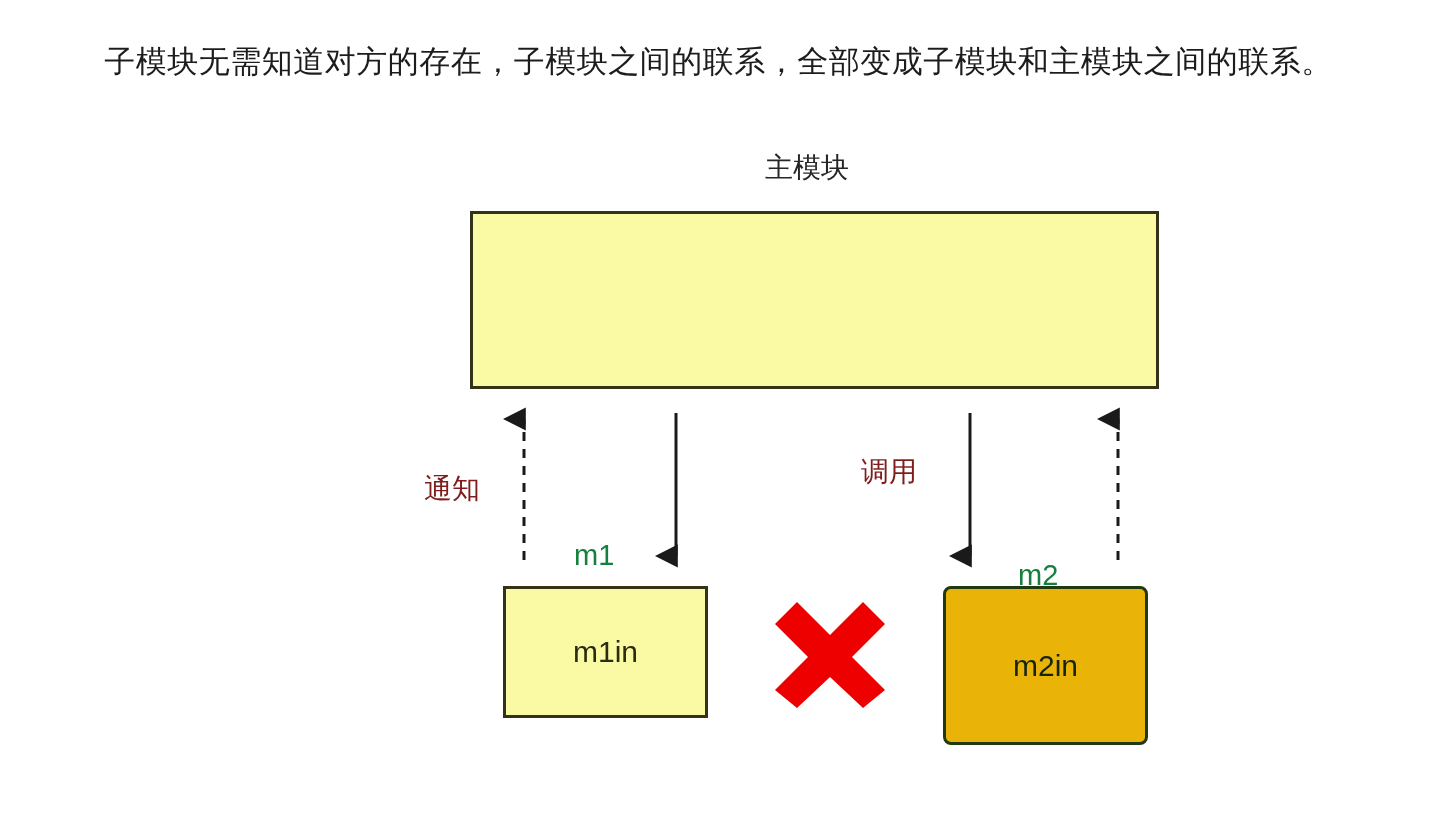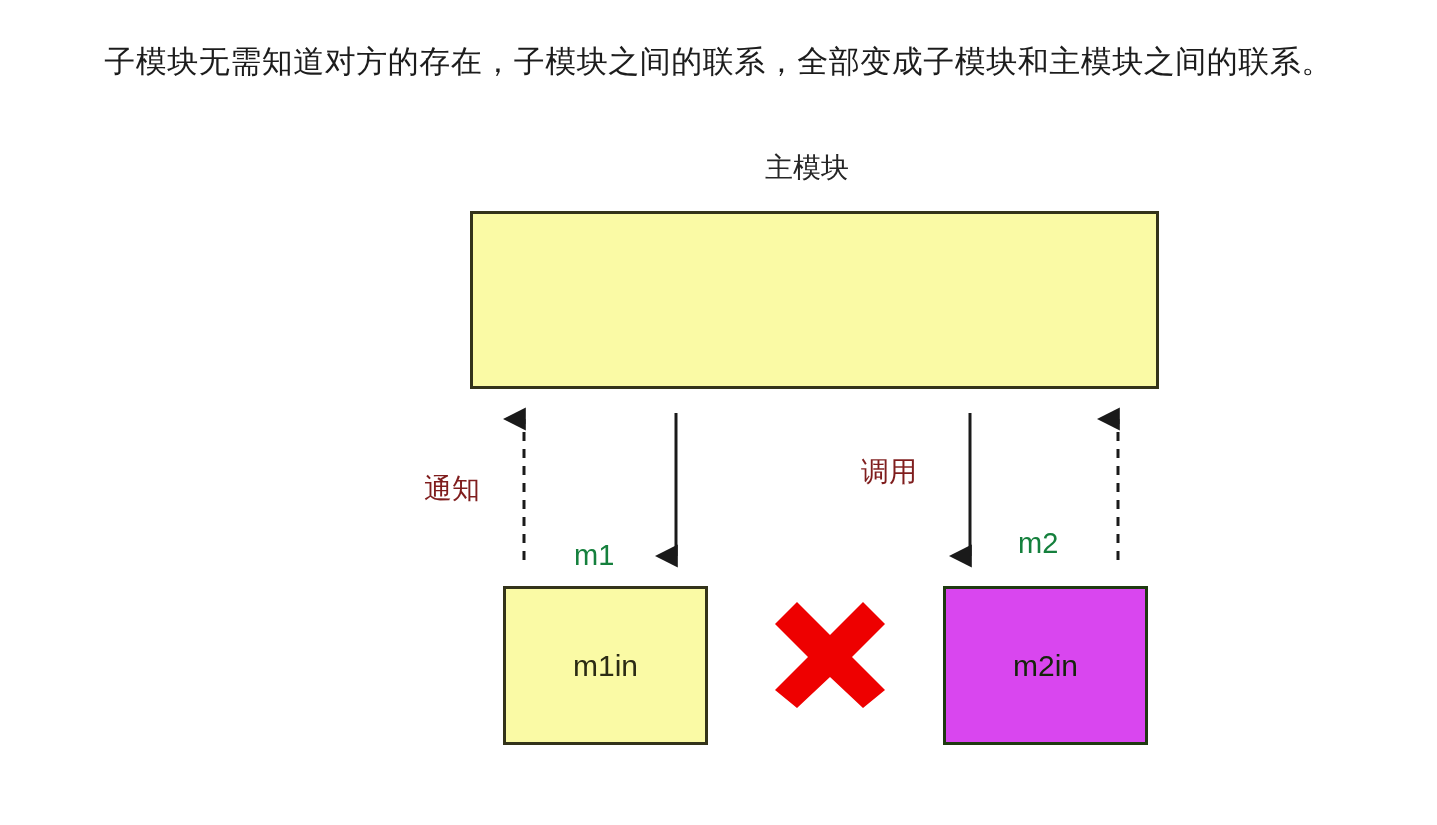--- a/index.html
+++ b/index.html
@@ -59,21 +59,21 @@
   #main-module-box {
     left: 470px;
     top: 211px;
     width: 689px;
     height: 178px;
   }
   #m1in-box {
     left: 503px;
     top: 586px;
     width: 205px;
-    height: 159px;
+    height: 132px;
   }
   #m2in-box {
     left: 943px;
     top: 586px;
     width: 205px;
     height: 159px;
   }
   .box-label {
     font-size: 30px;
     color: #2b2b14;
@@ -104,21 +104,21 @@
   #label-call   { left: 861px; top: 455px; }
 
   .flow-label {
     position: absolute;
     font-size: 29px;
     line-height: 34px;
     color: #15803d;
     white-space: nowrap;
   }
   #label-m1 { left: 574px; top: 538px; }
-  #label-m2 { left: 1018px; top: 526px; }
+  #label-m2 { left: 1018px; top: 558px; }
 
   
   #no-link-mark {
     position: absolute;
     left: 775px;
     top: 602px;
     width: 110px;
     height: 106px;
   }
 </style>
@@ -165,21 +165,21 @@
   <div class="edge-label" id="label-call">调用</div>
 
   <div class="flow-label" id="label-m1">m1</div>
 
   <div class="flow-label" id="label-m2">m2</div>
 
   <div class="box" id="m1in-box" style="background:#FAFAA5;">
     <span class="box-label">m1in</span>
   </div>
 
-  <div class="box" id="m2in-box" style="background:#d946ef; border-color:#1F3A10;">
+  <div class="box" id="m2in-box" style="background:#eab308; border-color:#1F3A10;border-radius:8px;">
     <span class="box-label">m2in</span>
   </div>
 
   <svg id="no-link-mark" viewBox="0 0 110 106" width="110" height="106">
     <polygon fill="#EE0000" points="
       22,0 55,33 88,0 110,22 77,55 110,88 88,106 55,75 22,106 0,88 33,55 0,22"></polygon>
   </svg>
 
 </div>
 

